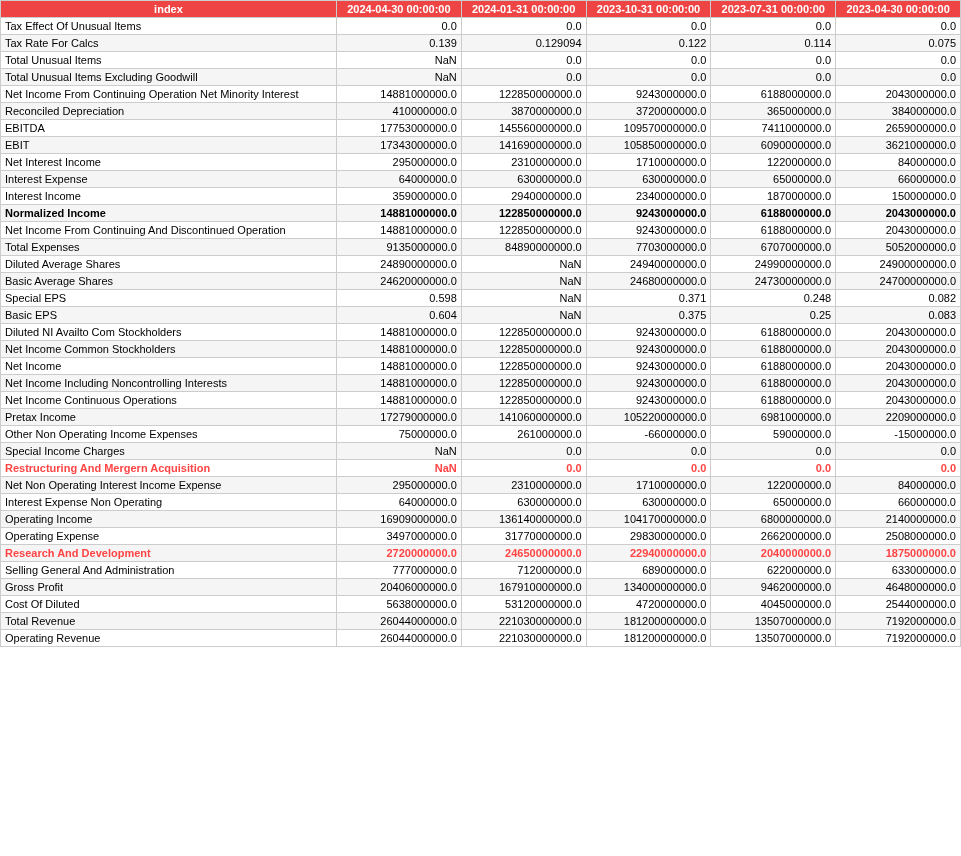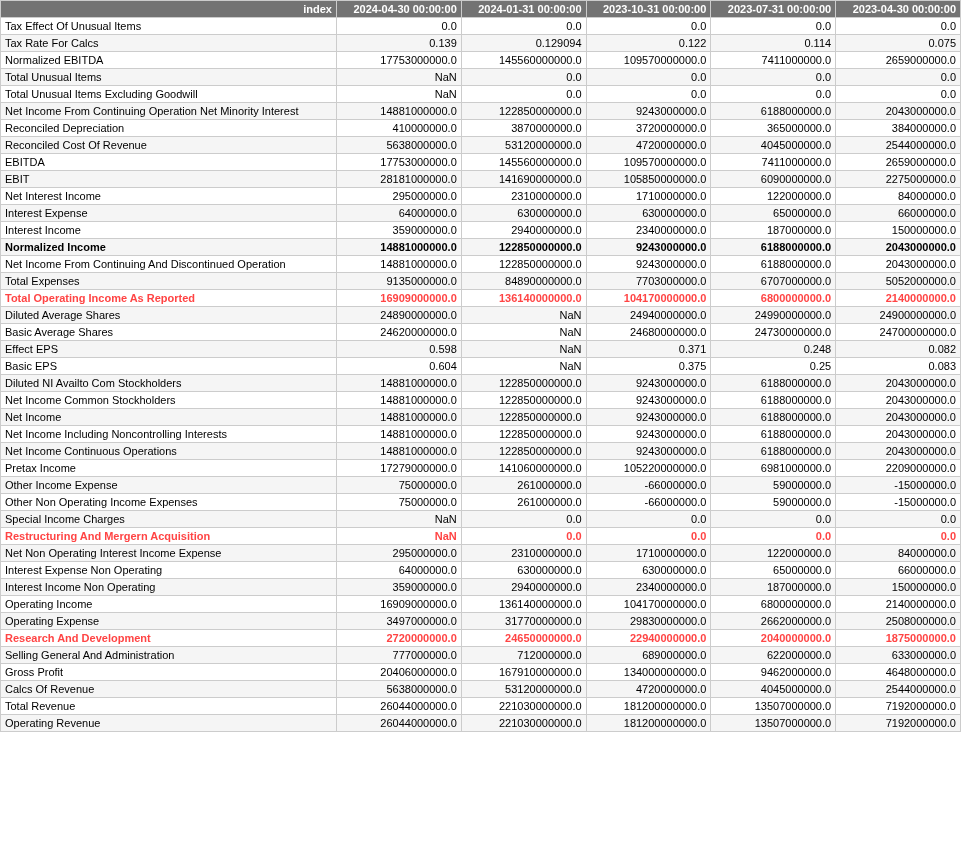--- a/index.html
+++ b/index.html
@@ -4,21 +4,21 @@
   <style>
     * { margin: 0; padding: 0; box-sizing: border-box; }
     body { font-family: Arial, sans-serif; font-size: 11px; background: #fff; }
     table { width: 100%; border-collapse: collapse; }
     th, td {
       border: 1px solid #ccc;
       padding: 2px 4px;
       white-space: nowrap;
       text-align: right;
     }
-    th { background: #737373; color: #fff; font-weight: bold; text-align: right; }
+    th { background: #ef4444; color: #fff; font-weight: bold; text-align: center; }
     td:first-child { text-align: left; }
     tr:nth-child(even) td { background: #f5f5f5; }
     tr:nth-child(odd) td { background: #fff; }
     .highlight-row td { color: #ff4444; font-weight: bold; }
     .bold-row td { font-weight: bold; }
   </style>
 </head>
 <body>
 
 <table>
@@ -43,28 +43,20 @@
       </tr>
       <tr>
         <td>Tax Rate For Calcs</td>
         <td>0.139</td>
         <td>0.129094</td>
         <td>0.122</td>
         <td>0.114</td>
         <td>0.075</td>
       </tr>
       <tr>
-        <td>Normalized EBITDA</td>
-        <td>17753000000.0</td>
-        <td>145560000000.0</td>
-        <td>109570000000.0</td>
-        <td>7411000000.0</td>
-        <td>2659000000.0</td>
-      </tr>
-      <tr>
         <td>Total Unusual Items</td>
         <td>NaN</td>
         <td>0.0</td>
         <td>0.0</td>
         <td>0.0</td>
         <td>0.0</td>
       </tr>
       <tr>
         <td>Total Unusual Items Excluding Goodwill</td>
         <td>NaN</td>
@@ -83,42 +75,34 @@
       </tr>
       <tr>
         <td>Reconciled Depreciation</td>
         <td>410000000.0</td>
         <td>3870000000.0</td>
         <td>3720000000.0</td>
         <td>365000000.0</td>
         <td>384000000.0</td>
       </tr>
       <tr>
-        <td>Reconciled Cost Of Revenue</td>
-        <td>5638000000.0</td>
-        <td>53120000000.0</td>
-        <td>4720000000.0</td>
-        <td>4045000000.0</td>
-        <td>2544000000.0</td>
-      </tr>
-      <tr>
         <td>EBITDA</td>
         <td>17753000000.0</td>
         <td>145560000000.0</td>
         <td>109570000000.0</td>
         <td>7411000000.0</td>
         <td>2659000000.0</td>
       </tr>
       <tr>
         <td>EBIT</td>
-        <td>28181000000.0</td>
+        <td>17343000000.0</td>
         <td>141690000000.0</td>
         <td>105850000000.0</td>
         <td>6090000000.0</td>
-        <td>2275000000.0</td>
+        <td>3621000000.0</td>
       </tr>
       <tr>
         <td>Net Interest Income</td>
         <td>295000000.0</td>
         <td>2310000000.0</td>
         <td>1710000000.0</td>
         <td>122000000.0</td>
         <td>84000000.0</td>
       </tr>
       <tr>
@@ -154,46 +138,38 @@
         <td>2043000000.0</td>
       </tr>
       <tr>
         <td>Total Expenses</td>
         <td>9135000000.0</td>
         <td>84890000000.0</td>
         <td>7703000000.0</td>
         <td>6707000000.0</td>
         <td>5052000000.0</td>
       </tr>
-      <tr class="highlight-row">
-        <td>Total Operating Income As Reported</td>
-        <td>16909000000.0</td>
-        <td>136140000000.0</td>
-        <td>104170000000.0</td>
-        <td>6800000000.0</td>
-        <td>2140000000.0</td>
-      </tr>
       <tr>
         <td>Diluted Average Shares</td>
         <td>24890000000.0</td>
         <td>NaN</td>
         <td>24940000000.0</td>
         <td>24990000000.0</td>
         <td>24900000000.0</td>
       </tr>
       <tr>
         <td>Basic Average Shares</td>
         <td>24620000000.0</td>
         <td>NaN</td>
         <td>24680000000.0</td>
         <td>24730000000.0</td>
         <td>24700000000.0</td>
       </tr>
       <tr>
-        <td>Effect EPS</td>
+        <td>Special EPS</td>
         <td>0.598</td>
         <td>NaN</td>
         <td>0.371</td>
         <td>0.248</td>
         <td>0.082</td>
       </tr>
       <tr>
         <td>Basic EPS</td>
         <td>0.604</td>
         <td>NaN</td>
@@ -243,28 +219,20 @@
       </tr>
       <tr>
         <td>Pretax Income</td>
         <td>17279000000.0</td>
         <td>141060000000.0</td>
         <td>105220000000.0</td>
         <td>6981000000.0</td>
         <td>2209000000.0</td>
       </tr>
       <tr>
-        <td>Other Income Expense</td>
-        <td>75000000.0</td>
-        <td>261000000.0</td>
-        <td>-66000000.0</td>
-        <td>59000000.0</td>
-        <td>-15000000.0</td>
-      </tr>
-      <tr>
         <td>Other Non Operating Income Expenses</td>
         <td>75000000.0</td>
         <td>261000000.0</td>
         <td>-66000000.0</td>
         <td>59000000.0</td>
         <td>-15000000.0</td>
       </tr>
       <tr>
         <td>Special Income Charges</td>
         <td>NaN</td>
@@ -289,28 +257,20 @@
         <td>122000000.0</td>
         <td>84000000.0</td>
       </tr>
       <tr>
         <td>Interest Expense Non Operating</td>
         <td>64000000.0</td>
         <td>630000000.0</td>
         <td>630000000.0</td>
         <td>65000000.0</td>
         <td>66000000.0</td>
-      </tr>
-      <tr>
-        <td>Interest Income Non Operating</td>
-        <td>359000000.0</td>
-        <td>2940000000.0</td>
-        <td>2340000000.0</td>
-        <td>187000000.0</td>
-        <td>150000000.0</td>
       </tr>
       <tr>
         <td>Operating Income</td>
         <td>16909000000.0</td>
         <td>136140000000.0</td>
         <td>104170000000.0</td>
         <td>6800000000.0</td>
         <td>2140000000.0</td>
       </tr>
       <tr>
@@ -339,21 +299,21 @@
       </tr>
       <tr>
         <td>Gross Profit</td>
         <td>20406000000.0</td>
         <td>167910000000.0</td>
         <td>134000000000.0</td>
         <td>9462000000.0</td>
         <td>4648000000.0</td>
       </tr>
       <tr>
-        <td>Calcs Of Revenue</td>
+        <td>Cost Of Diluted</td>
         <td>5638000000.0</td>
         <td>53120000000.0</td>
         <td>4720000000.0</td>
         <td>4045000000.0</td>
         <td>2544000000.0</td>
       </tr>
       <tr>
         <td>Total Revenue</td>
         <td>26044000000.0</td>
         <td>221030000000.0</td>

